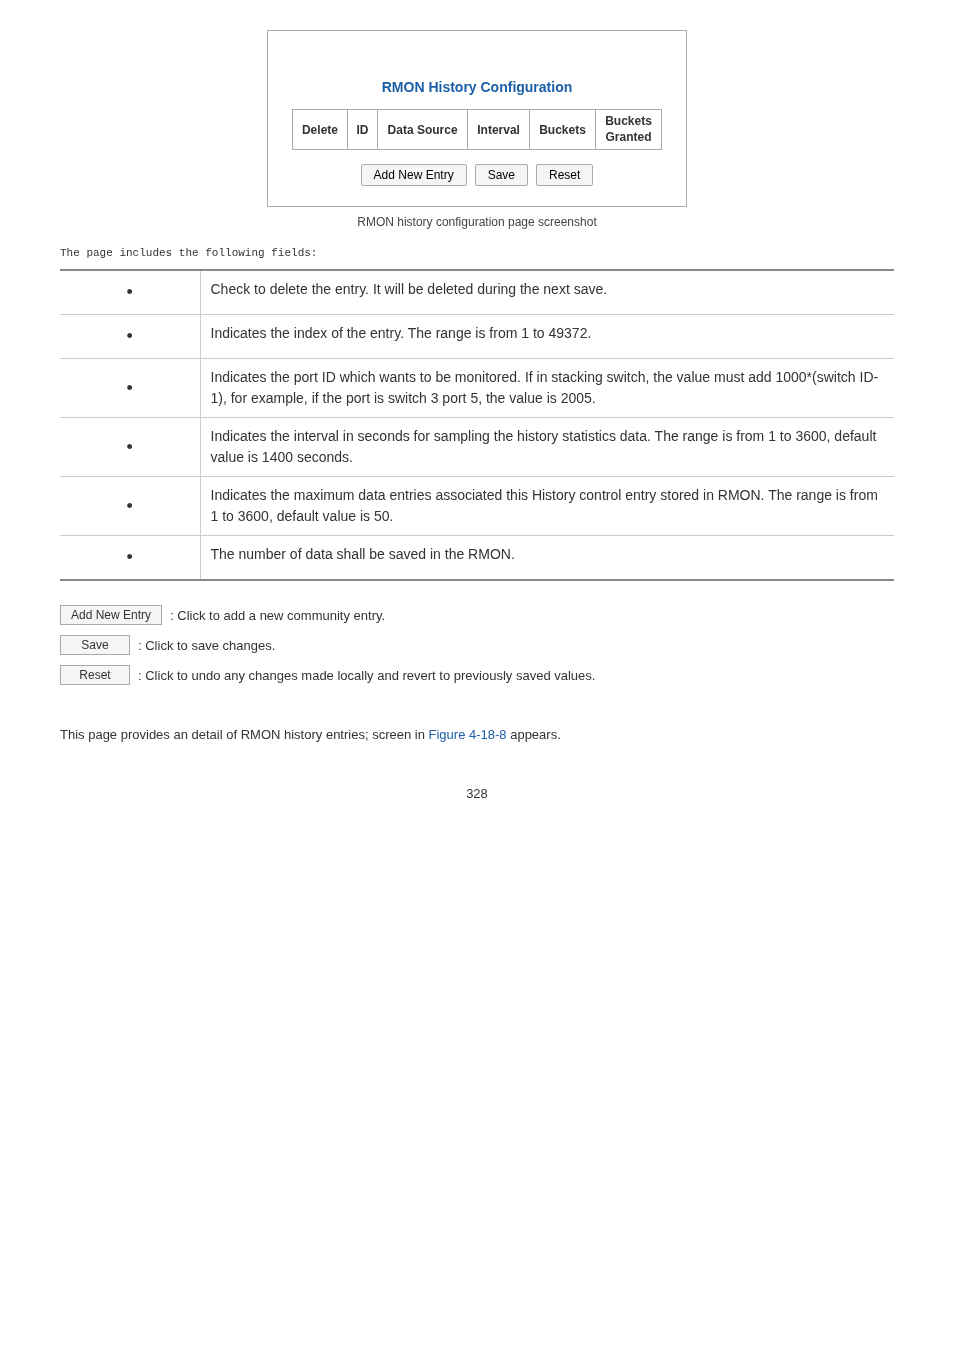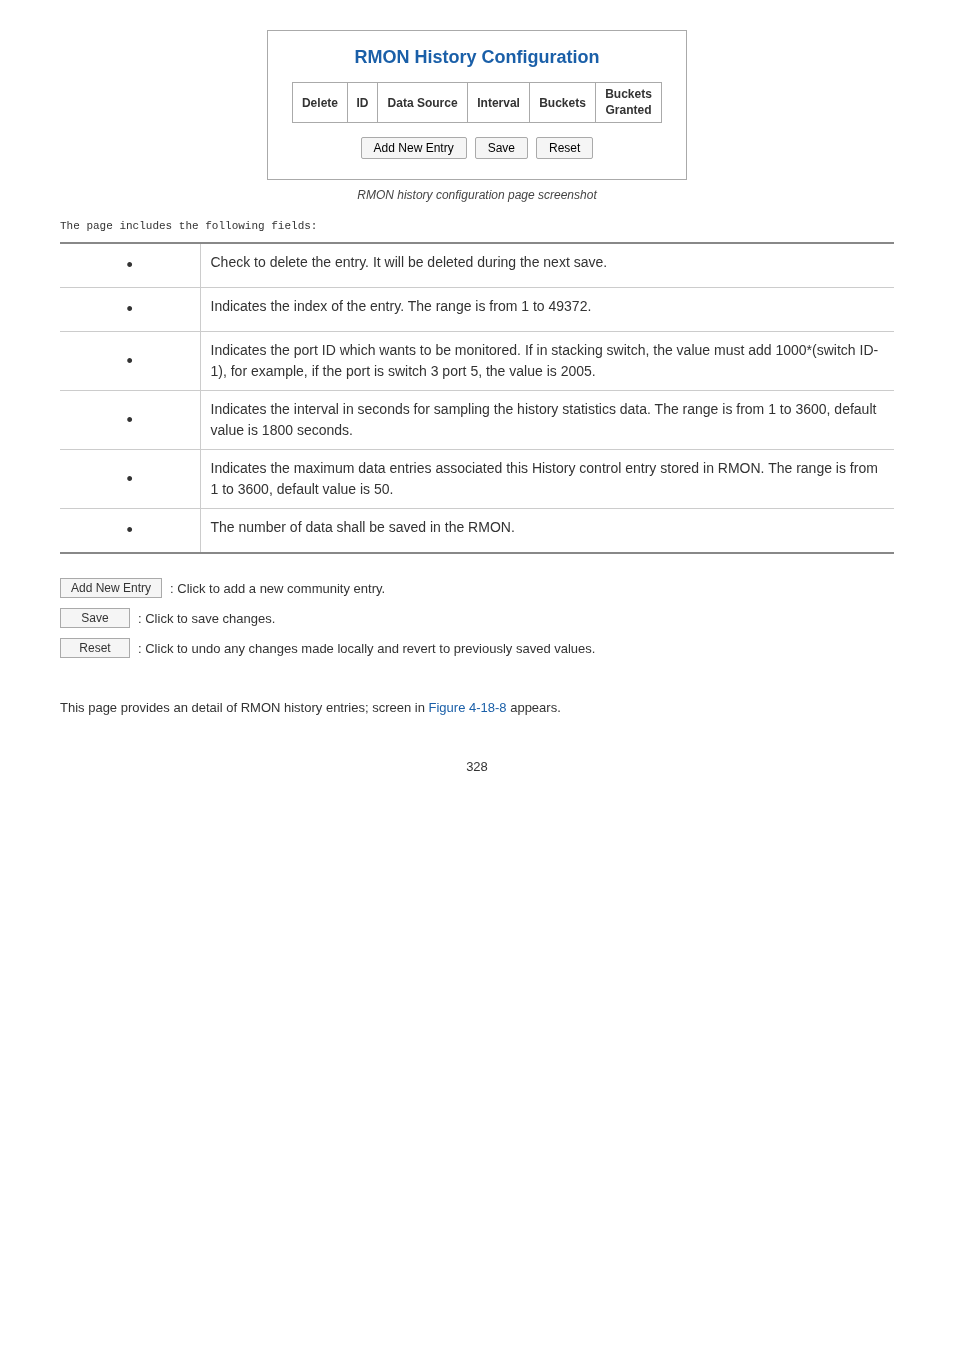--- a/index.html
+++ b/index.html
@@ -21,24 +21,25 @@
       margin-bottom: 12px;
     }
     .rmon-box {
       border: 1px solid #aaa;
       padding: 16px 24px 20px;
       width: 420px;
       background: #fff;
     }
     .rmon-title {
       text-align: center;
-      font-size: 18px;
+      font-size: 14px;
       font-weight: bold;
       color: #1a5fa8;
       margin-bottom: 14px;
+      margin-top: 32px;
     }
     .rmon-table {
       width: 100%;
       border-collapse: collapse;
       margin-bottom: 14px;
       border-radius: 16px;
     }
     .rmon-table th {
       border: 1px solid #aaa;
       padding: 4px 8px;
@@ -61,21 +62,20 @@
       padding: 3px 12px;
       font-size: 12px;
       cursor: pointer;
       border-radius: 2px;
     }
     .screenshot-caption {
       font-size: 12px;
       color: #444;
       margin-top: 8px;
       text-align: center;
-      font-style: italic;
     }
 
     
     .fields-intro {
       margin: 18px 0 10px 0;
       font-size: 11px;
       font-family: Liberation Mono, monospace;
     }
 
     .fields-table {
@@ -187,21 +187,21 @@
   <tr>
     <td>•</td>
     <td>Indicates the index of the entry. The range is from 1 to 49372.</td>
   </tr>
   <tr>
     <td>•</td>
     <td>Indicates the port ID which wants to be monitored. If in stacking switch, the value must add 1000*(switch ID-1), for example, if the port is switch 3 port 5, the value is 2005.</td>
   </tr>
   <tr>
     <td>•</td>
-    <td>Indicates the interval in seconds for sampling the history statistics data. The range is from 1 to 3600, default value is 1800 seconds.</td>
+    <td>Indicates the interval in seconds for sampling the history statistics data. The range is from 1 to 3600, default value is 1400 seconds.</td>
   </tr>
   <tr>
     <td>•</td>
     <td>Indicates the maximum data entries associated this History control entry stored in RMON. The range is from 1 to 3600, default value is 50.</td>
   </tr>
   <tr>
     <td>•</td>
     <td>The number of data shall be saved in the RMON.</td>
   </tr>
 </tbody>

